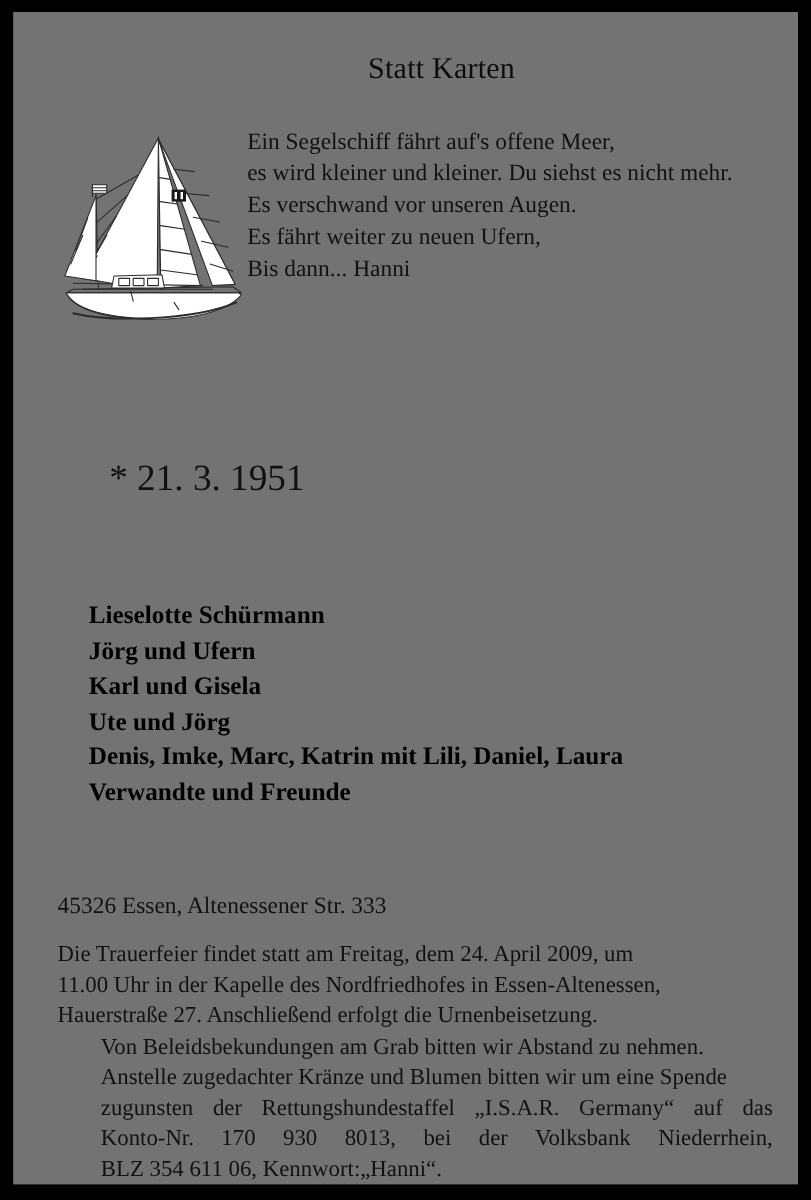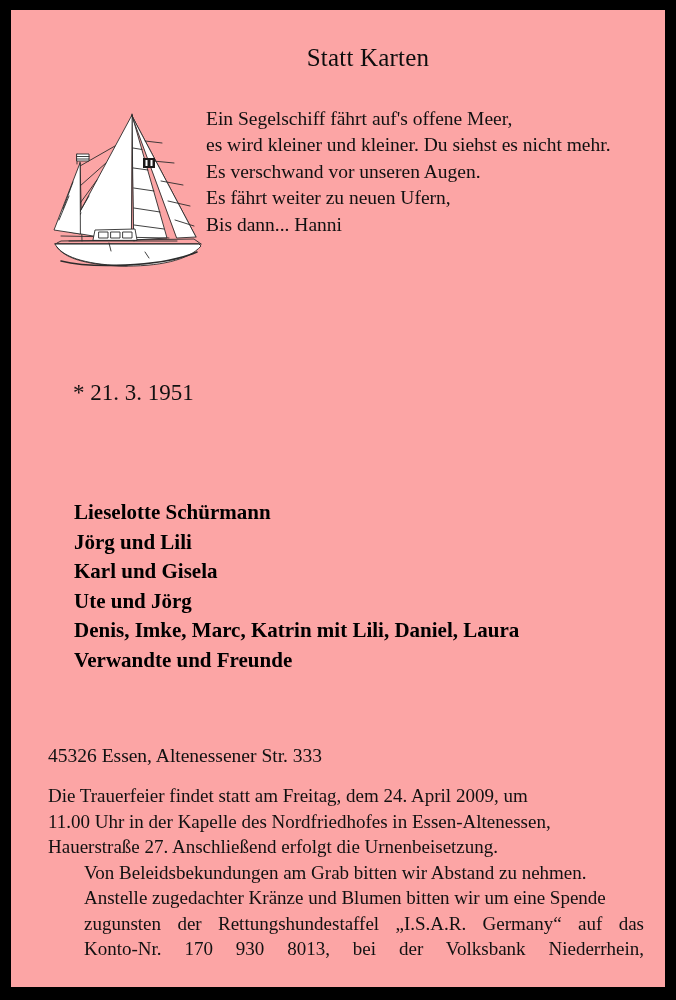--- a/index.html
+++ b/index.html
@@ -15,21 +15,21 @@
     box-sizing: border-box;
     overflow: hidden;
     font-family: "Liberation Serif", "DejaVu Serif", serif;
   }
   #paper {
     position: absolute;
     left: 11px;
     top: 10px;
     right: 11px;
     bottom: 13px;
-    background: #fca5a5;
+    background: #737373;
   }
 
   
   .heading {
     position: absolute;
     left: 0;
     top: 35px;
     width: 100%;
     text-align: center;
     font-size: 25px;
@@ -71,24 +71,24 @@
     font-size: 41px;
     font-weight: bold;
     line-height: 1.05;
     color: #000000;
     letter-spacing: -0.2px;
   }
 
   
   .dates {
     position: absolute;
-    left: 48px;
+    left: 66px;
     top: 370px;
     width: 545px;
-    font-size: 23px;
+    font-size: 31px;
     line-height: 1.15;
     color: #111111;
     display: flex;
     justify-content: space-between;
   }
   .dates .birth { padding-left: 14px; }
   .dates .death { padding-right: 0px; }
 
   
   .dedication {
@@ -235,37 +235,38 @@
     </div>
 
 
     <div class="dates">
       <span class="birth">* 21. 3. 1951</span>
     </div>
 
 
     <div class="family">
       <div class="member">Lieselotte Schürmann</div>
-      <div class="member">Jörg und Lili</div>
+      <div class="member">Jörg und Ufern</div>
       <div class="member">Karl und Gisela</div>
       <div class="member">Ute und Jörg</div>
       <div class="member">Denis, Imke, Marc, Katrin mit Lili, Daniel, Laura</div>
       <div class="member">Verwandte und Freunde</div>
     </div>
 
     <div class="address">45326 Essen, Altenessener Str. 333</div>
 
     <div class="info">
       <div class="para-left">
         <div class="ln">Die Trauerfeier findet statt am Freitag, dem 24. April 2009, um</div>
         <div class="ln">11.00 Uhr in der Kapelle des Nordfriedhofes in Essen-Altenessen,</div>
         <div class="ln">Hauerstraße 27. Anschließend erfolgt die Urnenbeisetzung.</div>
       </div>
       <div class="para-just">
         <span class="ln last">Von Beleidsbekundungen am  Grab bitten wir Abstand zu nehmen.</span>
         <span class="ln last">Anstelle zugedachter Kränze und Blumen bitten wir um eine Spende</span>
         <span class="ln">zugunsten der Rettungshundestaffel „I.S.A.R. Germany“ auf das</span>
         <span class="ln">Konto-Nr. 170 930 8013, bei der Volksbank Niederrhein,</span>
+        <span class="ln last">BLZ 354 611 06, Kennwort:„Hanni“.</span>
       </div>
     </div>
 
   </div>
 </div>
 
 </body></html>

